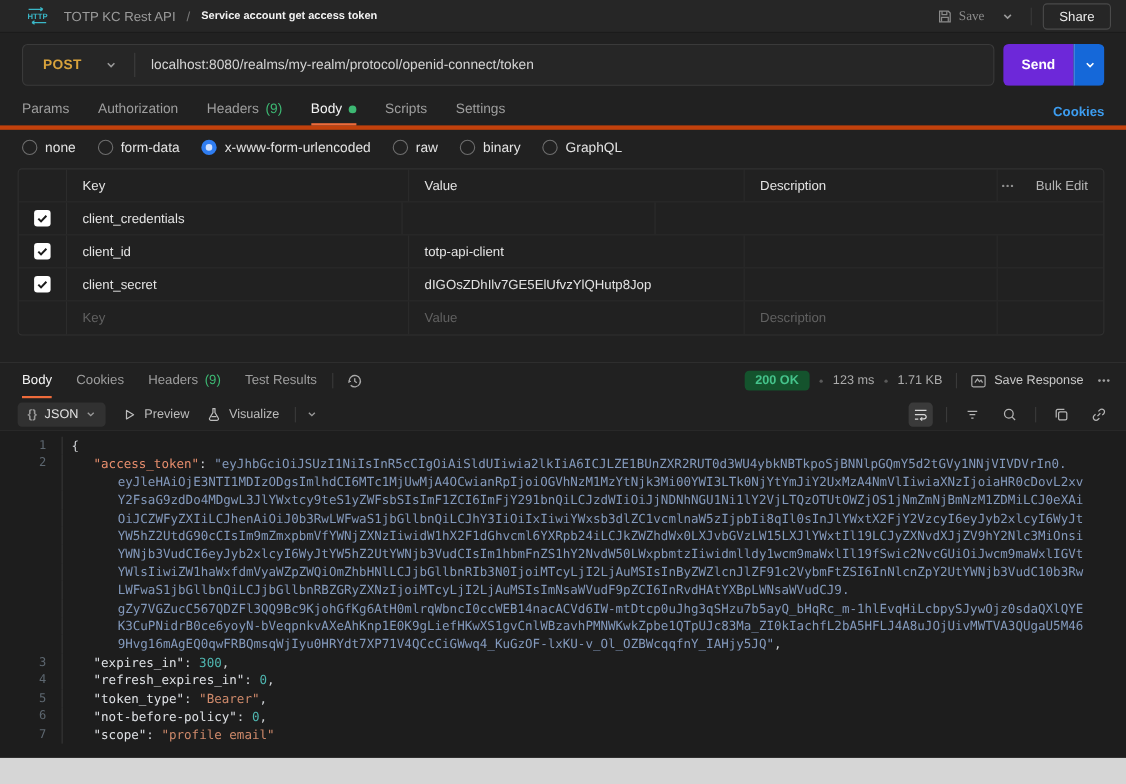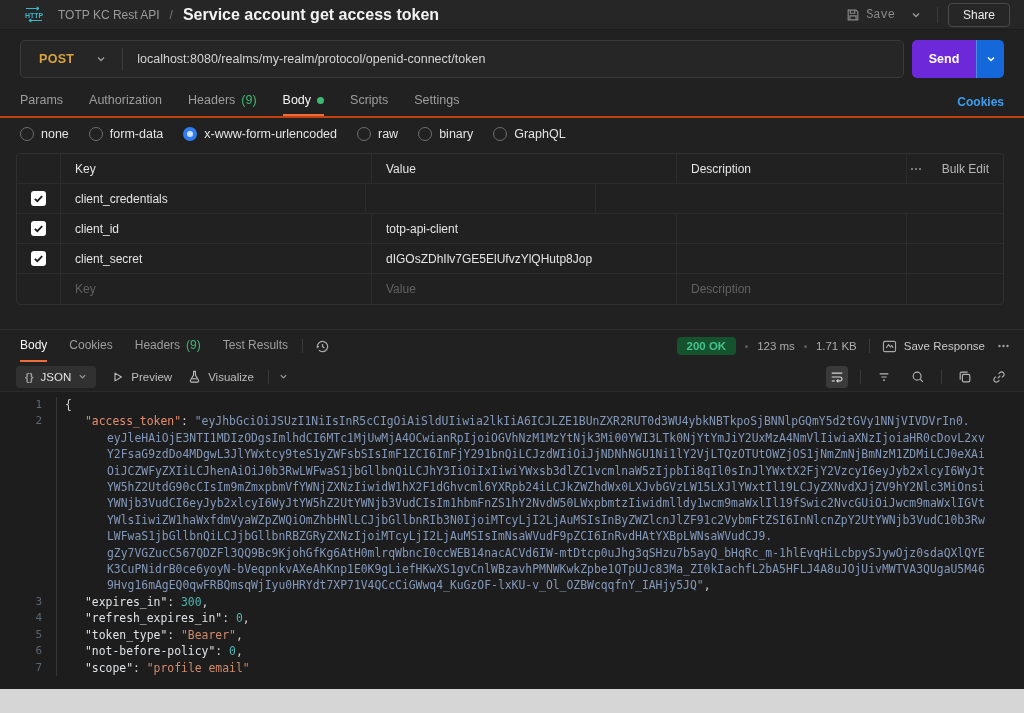--- a/index.html
+++ b/index.html
@@ -12,26 +12,26 @@
   svg { display:block; }
 
   
   .topbar {
     height:30px; flex:none; background:#262626; border-bottom:1px solid #1b1b1b;
     display:flex; align-items:center; padding:0 14px 0 14px; gap:8px;
   }
   .http-badge { color:#3ab8c8; flex:none; margin:0 6px 0 10px; }
   .crumb-collection { color:#9b9b9b; font-size:12px; }
   .crumb-sep { color:#7a7a7a; margin:0 2px; }
-  .crumb-request { color:#f2f2f2; font-weight:700; font-size:16px; }
+  .crumb-request { color:#f2f2f2; font-weight:700; font-size:10px; }
   .topbar-right { margin-left:auto; display:flex; align-items:center; gap:4px; }
   .btn-ghost {
     background:none; border:none; color:#8b8b8b; font-size:12px;
     display:flex; align-items:center; gap:6px; padding:4px 6px; border-radius:4px; cursor:pointer;
-    font-family:Liberation Mono, monospace;
+    font-family:Liberation Serif, serif;
   }
   .tb-divider { width:1px; height:16px; background:#3a3a3a; margin:0 6px; }
   .btn-share {
     background:none; border:1px solid #4a4a4a; border-radius:4px; color:#ececec;
     font-size:12px; padding:4px 14px; cursor:pointer; font-family:inherit;
   }
 
   
   .request-bar { flex:none; display:flex; gap:8px; padding:10px 20px 10px 20px; align-items:center; }
   .url-box {
@@ -54,21 +54,21 @@
     background:#6d28d9; color:#fff; border:none; font-weight:700; font-size:12.5px;
     width:64px; cursor:pointer; font-family:inherit;
   }
   .send-chev {
     background:#1568d9; border:none; border-left:1px solid rgba(255,255,255,.25);
     width:28px; display:flex; align-items:center; justify-content:center; cursor:pointer; color:#fff;
   }
 
   
   .req-tabs-row, .resp-tabs-row { display:flex; align-items:stretch; }
-  .req-tabs-row { flex:none; height:30px; border-bottom:2px solid #c2410c; padding:0 20px; }
+  .req-tabs-row { flex:none; height:30px; border-bottom:4px solid #c2410c; padding:0 20px; }
   .tabs { display:flex; gap:26px; }
   .tab {
     display:flex; align-items:center; gap:6px; color:#9e9e9e; font-size:12.5px;
     cursor:pointer; border-bottom:2px solid transparent; padding-bottom:2px;
   }
   .tab.active { color:#f5f5f5; border-bottom-color:#ee6b3b; }
   .tab-count { color:#3db873; }
   .tab-dot { width:7px; height:7px; border-radius:50%; background:#3db873; }
   .cookies-link { margin-left:auto; align-self:center; color:#3d9df0; font-weight:600; font-size:12px; cursor:pointer; }
 

